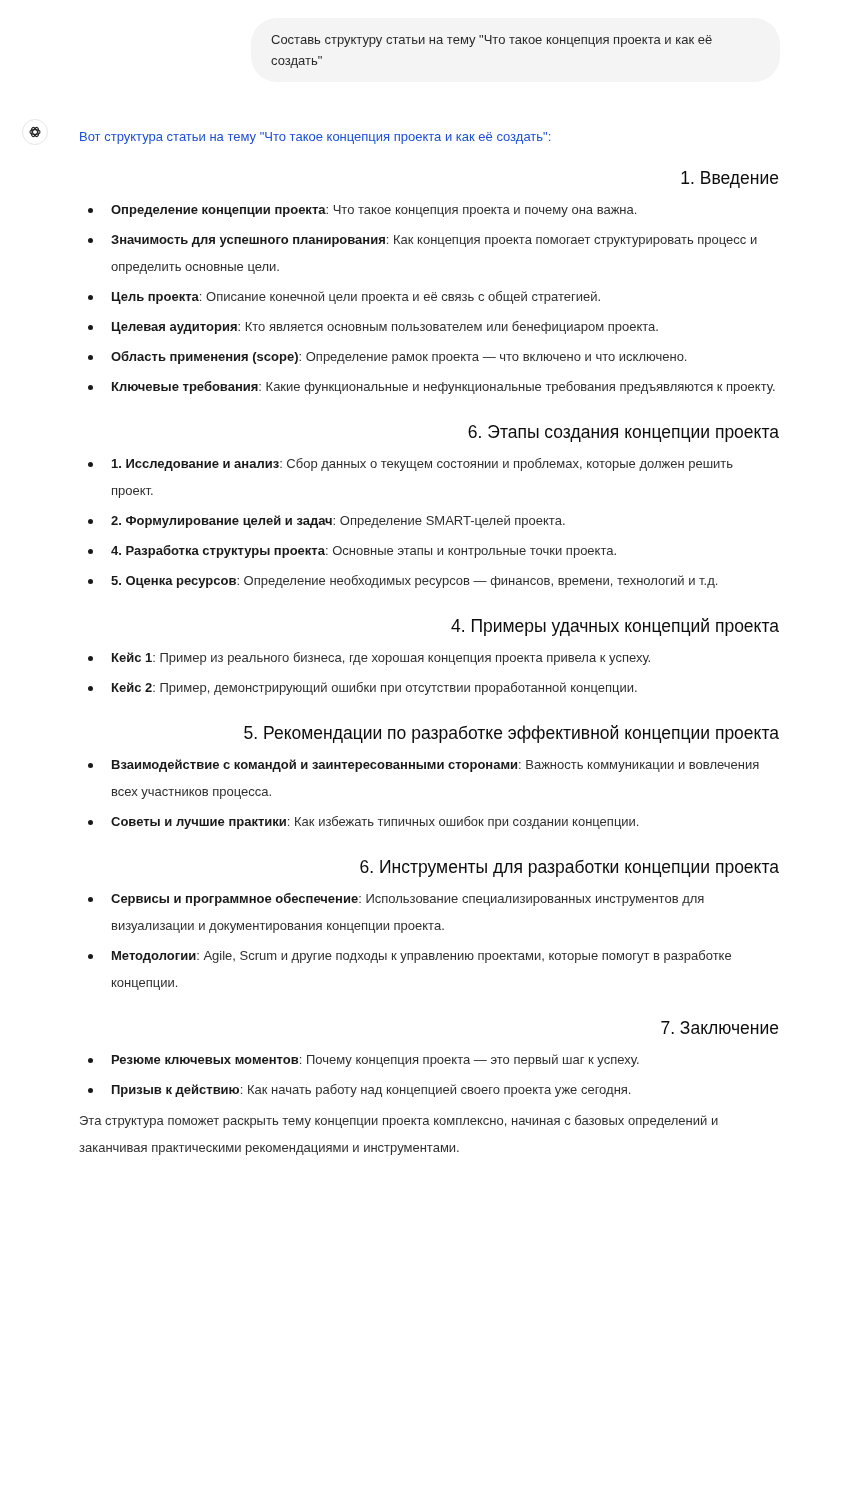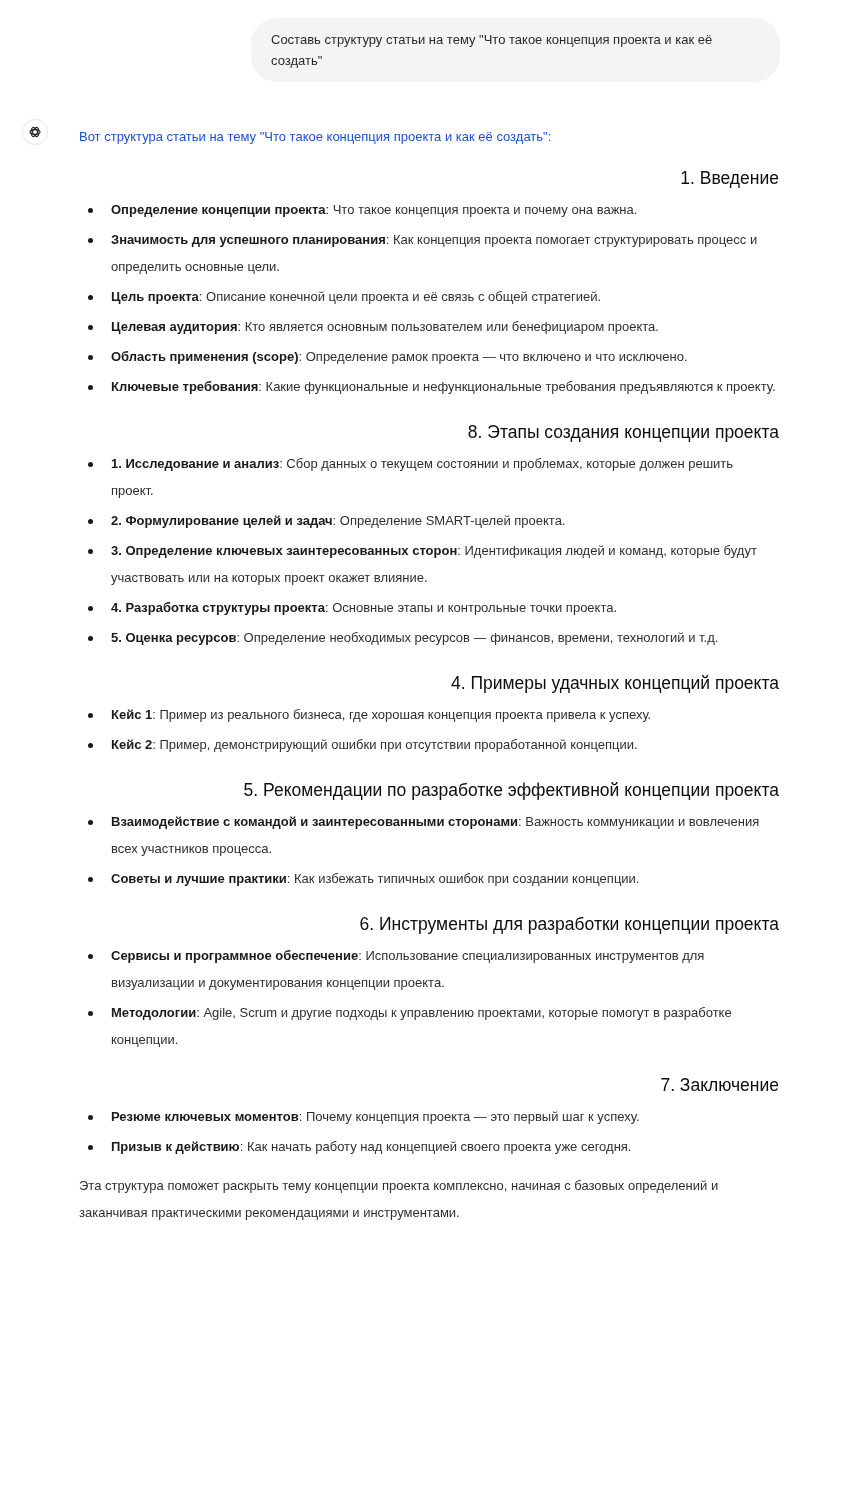--- a/index.html
+++ b/index.html
@@ -34,21 +34,21 @@
     ul.items li {
       position: relative; padding-left: 32px; font-size: 13px; line-height: 27px;
       color: #2f2f2f; margin-bottom: 3px; width: 700px;
     }
     ul.items li::before {
       content: ""; position: absolute; left: 9px; top: 12px; width: 5px; height: 5px;
       border-radius: 50%; background: #1a1a1a;
     }
     ul.items li b { font-weight: bold; color: #1a1a1a; }
 
-    .outro { font-size: 13px; line-height: 27px; color: #2f2f2f; margin-top: 12px; width: 700px; }
+    .outro { font-size: 13px; line-height: 27px; color: #2f2f2f; margin-top: 4px; width: 700px; }
   </style>
 </head>
 <body>
 
 <div class="user-row">
   <div class="user-bubble">Составь структуру статьи на тему "Что такое концепция проекта и как её создать"</div>
 </div>
 
 <div class="assistant-avatar">
   <svg viewBox="0 0 24 24" fill="none" stroke="#222" stroke-width="1.6">
@@ -67,25 +67,24 @@
       <ul class="items">
         <li><b>Определение концепции проекта</b><span>: Что такое концепция проекта и почему она важна.</span></li>
         <li><b>Значимость для успешного планирования</b><span>: Как концепция проекта помогает структурировать процесс и определить основные цели.</span></li>
       </ul>
       <ul class="items">
         <li><b>Цель проекта</b><span>: Описание конечной цели проекта и её связь с общей стратегией.</span></li>
         <li><b>Целевая аудитория</b><span>: Кто является основным пользователем или бенефициаром проекта.</span></li>
         <li><b>Область применения (scope)</b><span>: Определение рамок проекта — что включено и что исключено.</span></li>
         <li><b>Ключевые требования</b><span>: Какие функциональные и нефункциональные требования предъявляются к проекту.</span></li>
       </ul>
-      <h3 class="section-title">8. Этапы создания концепции проекта</h3>
+      <h3 class="section-title">6. Этапы создания концепции проекта</h3>
       <ul class="items">
         <li><b>1. Исследование и анализ</b><span>: Сбор данных о текущем состоянии и проблемах, которые должен решить проект.</span></li>
         <li><b>2. Формулирование целей и задач</b><span>: Определение SMART-целей проекта.</span></li>
-        <li><b>3. Определение ключевых заинтересованных сторон</b><span>: Идентификация людей и команд, которые будут участвовать или на которых проект окажет влияние.</span></li>
         <li><b>4. Разработка структуры проекта</b><span>: Основные этапы и контрольные точки проекта.</span></li>
         <li><b>5. Оценка ресурсов</b><span>: Определение необходимых ресурсов — финансов, времени, технологий и т.д.</span></li>
       </ul>
       <h3 class="section-title">4. Примеры удачных концепций проекта</h3>
       <ul class="items">
         <li><b>Кейс 1</b><span>: Пример из реального бизнеса, где хорошая концепция проекта привела к успеху.</span></li>
         <li><b>Кейс 2</b><span>: Пример, демонстрирующий ошибки при отсутствии проработанной концепции.</span></li>
       </ul>
       <h3 class="section-title">5. Рекомендации по разработке эффективной концепции проекта</h3>
       <ul class="items">

